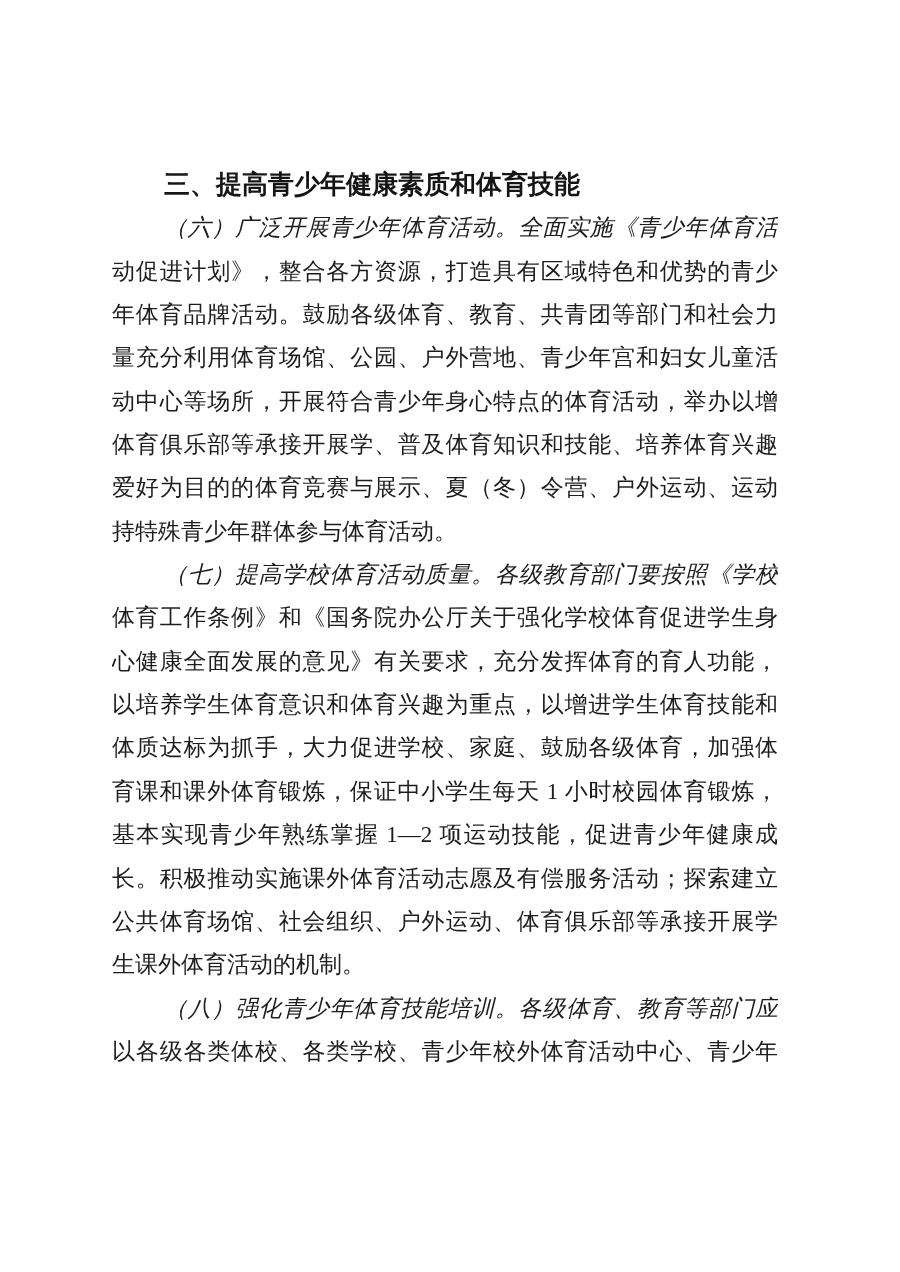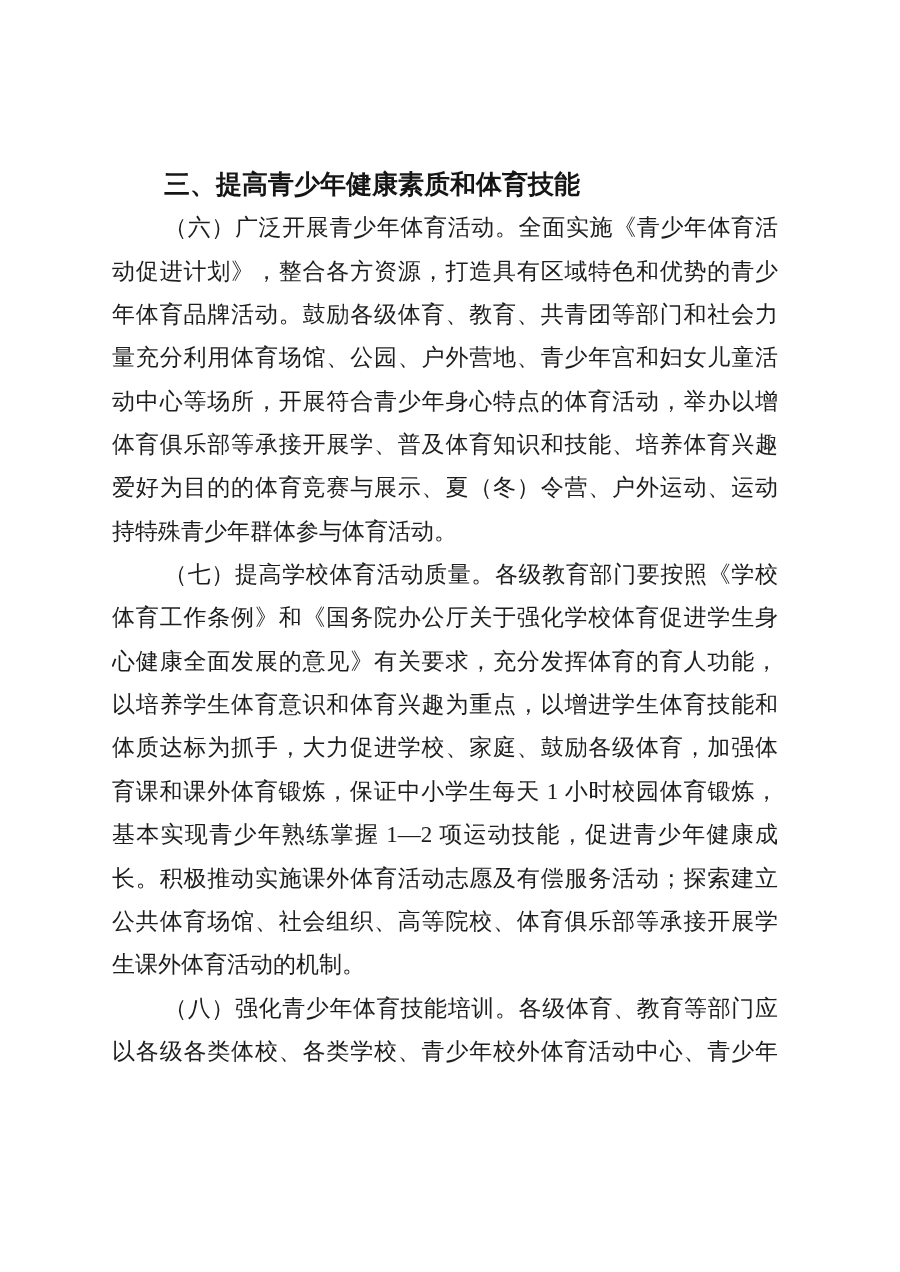--- a/index.html
+++ b/index.html
@@ -35,20 +35,21 @@
     font-family: "Liberation Sans", sans-serif;
     font-weight: 700;
     font-size: 26px;
     color: #151515;
     text-align: left;
     text-align-last: left;
     text-indent: 52px;
   }
   .line.indent {
     text-indent: 52px;
+    font-style: italic;
   }
   .line.plain {
     text-align: center;
     text-align-last: left;
   }
   .page-number {
     position: absolute;
     left: 113px;
     top: 1177px;
     font-family: "Liberation Sans", sans-serif;
@@ -75,21 +76,21 @@
     <div class="line plain">持特殊青少年群体参与体育活动。</div>
 
     <div class="line indent">（七）提高学校体育活动质量。各级教育部门要按照《学校</div>
     <div class="line">体育工作条例》和《国务院办公厅关于强化学校体育促进学生身</div>
     <div class="line">心健康全面发展的意见》有关要求，充分发挥体育的育人功能，</div>
     <div class="line">以培养学生体育意识和体育兴趣为重点，以增进学生体育技能和</div>
     <div class="line">体质达标为抓手，大力促进学校、家庭、鼓励各级体育，加强体</div>
     <div class="line">育课和课外体育锻炼，保证中小学生每天 1 小时校园体育锻炼，</div>
     <div class="line">基本实现青少年熟练掌握 1—2 项运动技能，促进青少年健康成</div>
     <div class="line">长。积极推动实施课外体育活动志愿及有偿服务活动；探索建立</div>
-    <div class="line">公共体育场馆、社会组织、高等院校、体育俱乐部等承接开展学</div>
+    <div class="line">公共体育场馆、社会组织、户外运动、体育俱乐部等承接开展学</div>
     <div class="line plain">生课外体育活动的机制。</div>
 
     <div class="line indent">（八）强化青少年体育技能培训。各级体育、教育等部门应</div>
     <div class="line">以各级各类体校、各类学校、青少年校外体育活动中心、青少年</div>
 
   </div>
 
   <div class="page-number">- 6 -</div>
 </div>
 

